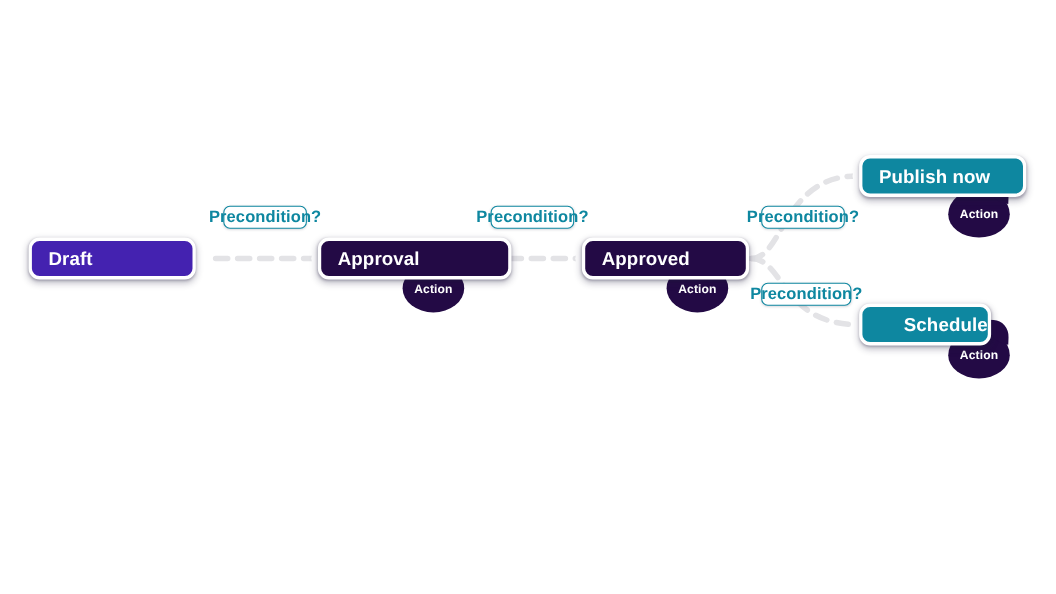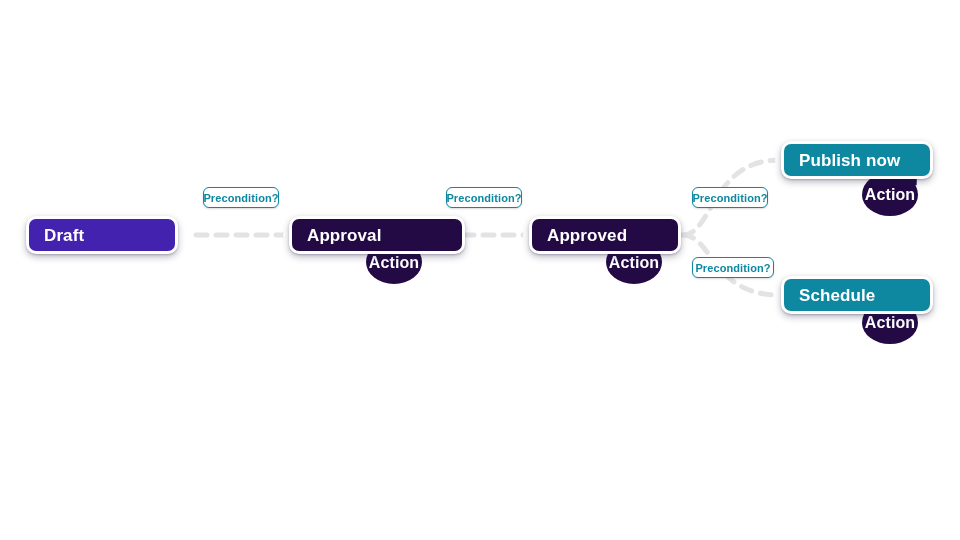--- a/index.html
+++ b/index.html
@@ -82,37 +82,37 @@
     border-radius: 0 70% 0 100%;
     transform: rotate(2deg);
   }
   .action-badge .badge-text {
     position: absolute;
     inset: 0;
     display: flex;
     align-items: center;
     justify-content: center;
     color: #ffffff;
-    font-size: 16px;
+    font-size: 11px;
     font-weight: bold;
     letter-spacing: 0.1px;
     z-index: 1;
     padding-top: 2px;
   }
   .action-badge.merged .bubble { border-radius: 50%; }
 
   
   .precondition {
     position: absolute;
     box-sizing: border-box;
     background: #ffffff;
     border: 1.6px solid #0e87a0;
     border-radius: 6px;
     color: #0e87a0;
-    font-size: 11px;
+    font-size: 15px;
     font-weight: bold;
     letter-spacing: 0.1px;
     display: flex;
     align-items: center;
     justify-content: center;
     height: 21px;
     box-shadow: 0 1px 2px rgba(40, 40, 60, 0.16);
     z-index: 4;
     white-space: nowrap;
   }
@@ -163,21 +163,21 @@
 
   <div class="node finish" style="left:781px; top:141px; width:152px; height:38px;">
     <span class="node-label">Publish now</span>
   </div>
   <div class="action-badge" style="left:862px; top:172px;">
     <div class="bubble"></div>
     <div class="tail"></div>
     <div class="badge-text">Action</div>
   </div>
 
-  <div class="node finish" style="left:781px; top:276px; width:152px; height:38px;">
+  <div class="node finish" style="left:781px; top:276px; width:120px; height:38px;justify-content:flex-end;">
     <span class="node-label">Schedule</span>
   </div>
   <div class="action-badge" style="left:862px; top:300px;">
     <div class="bubble"></div>
     <div class="tail"></div>
     <div class="badge-text">Action</div>
   </div>
 
   <div class="precondition" style="left:203px; top:187px; width:76px;">
     <span>Precondition?</span>

